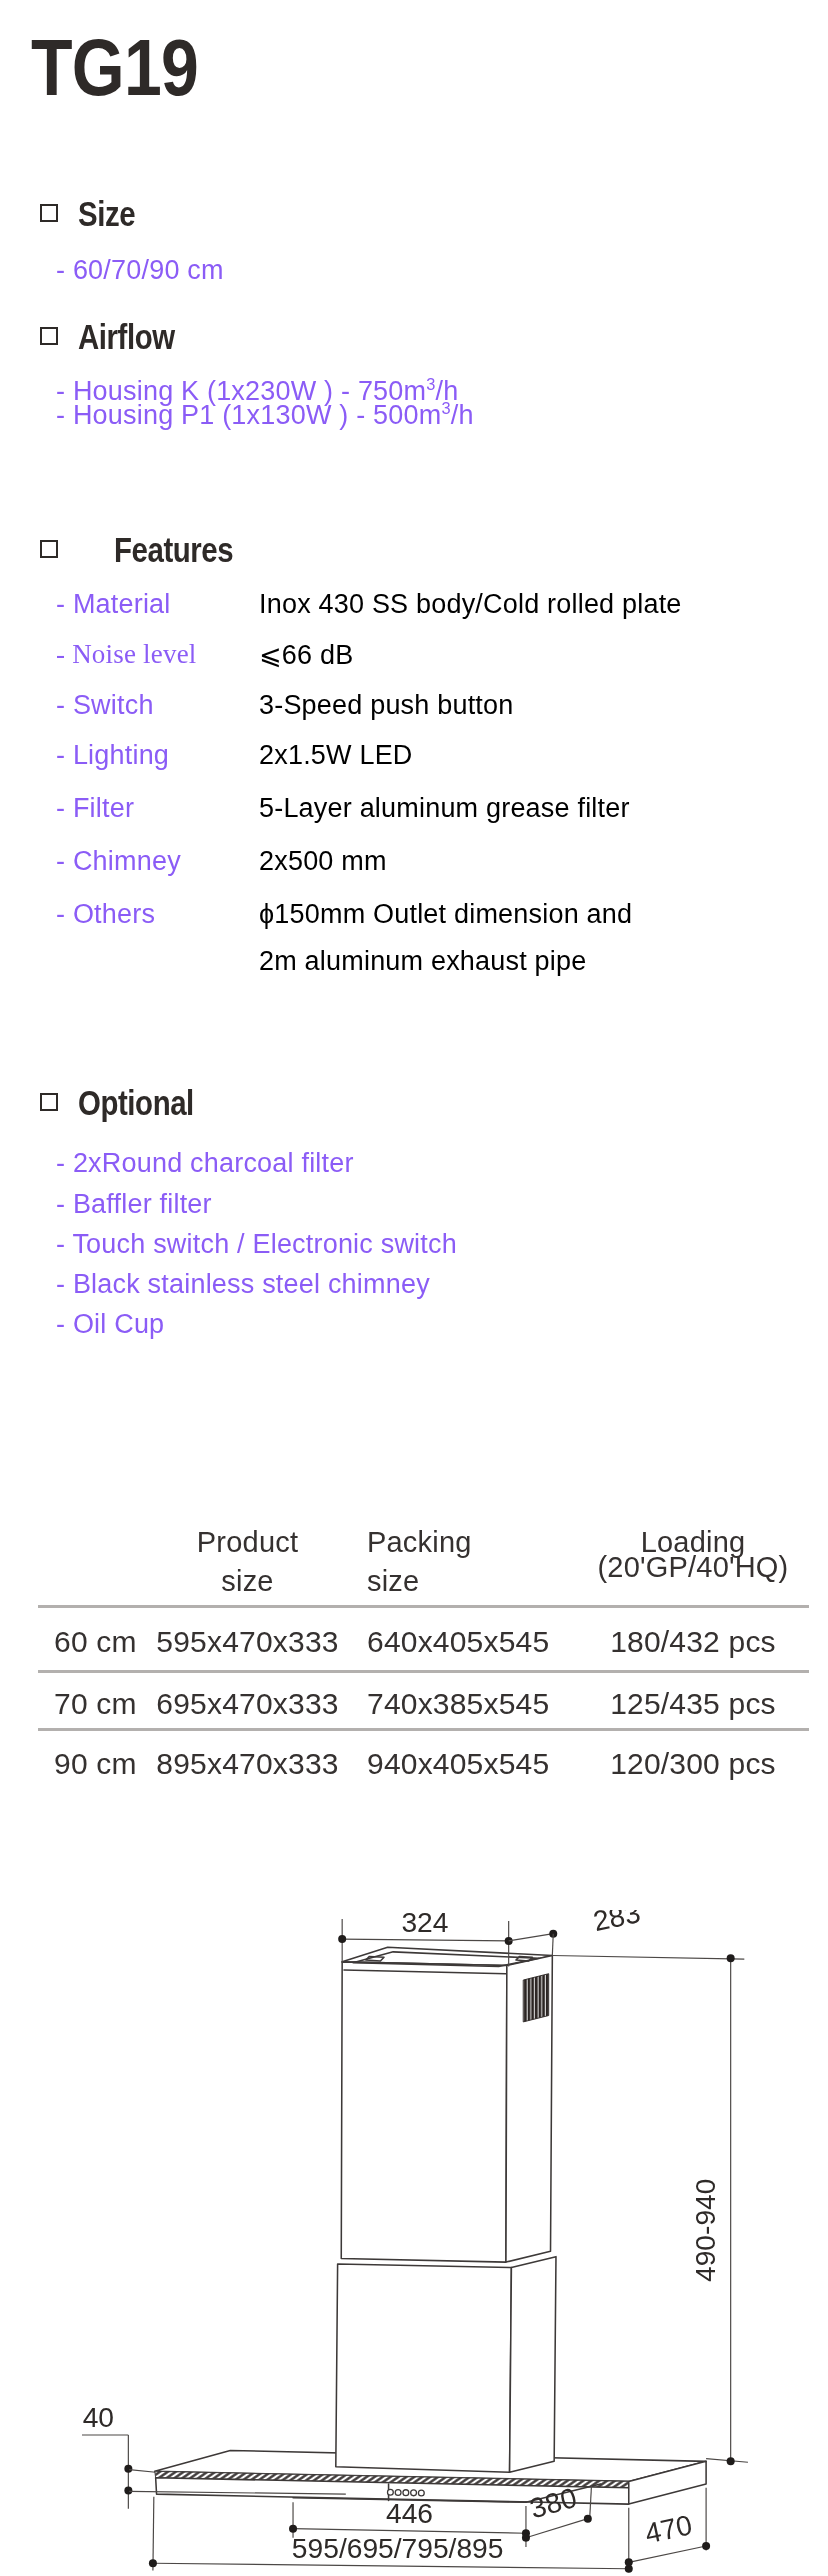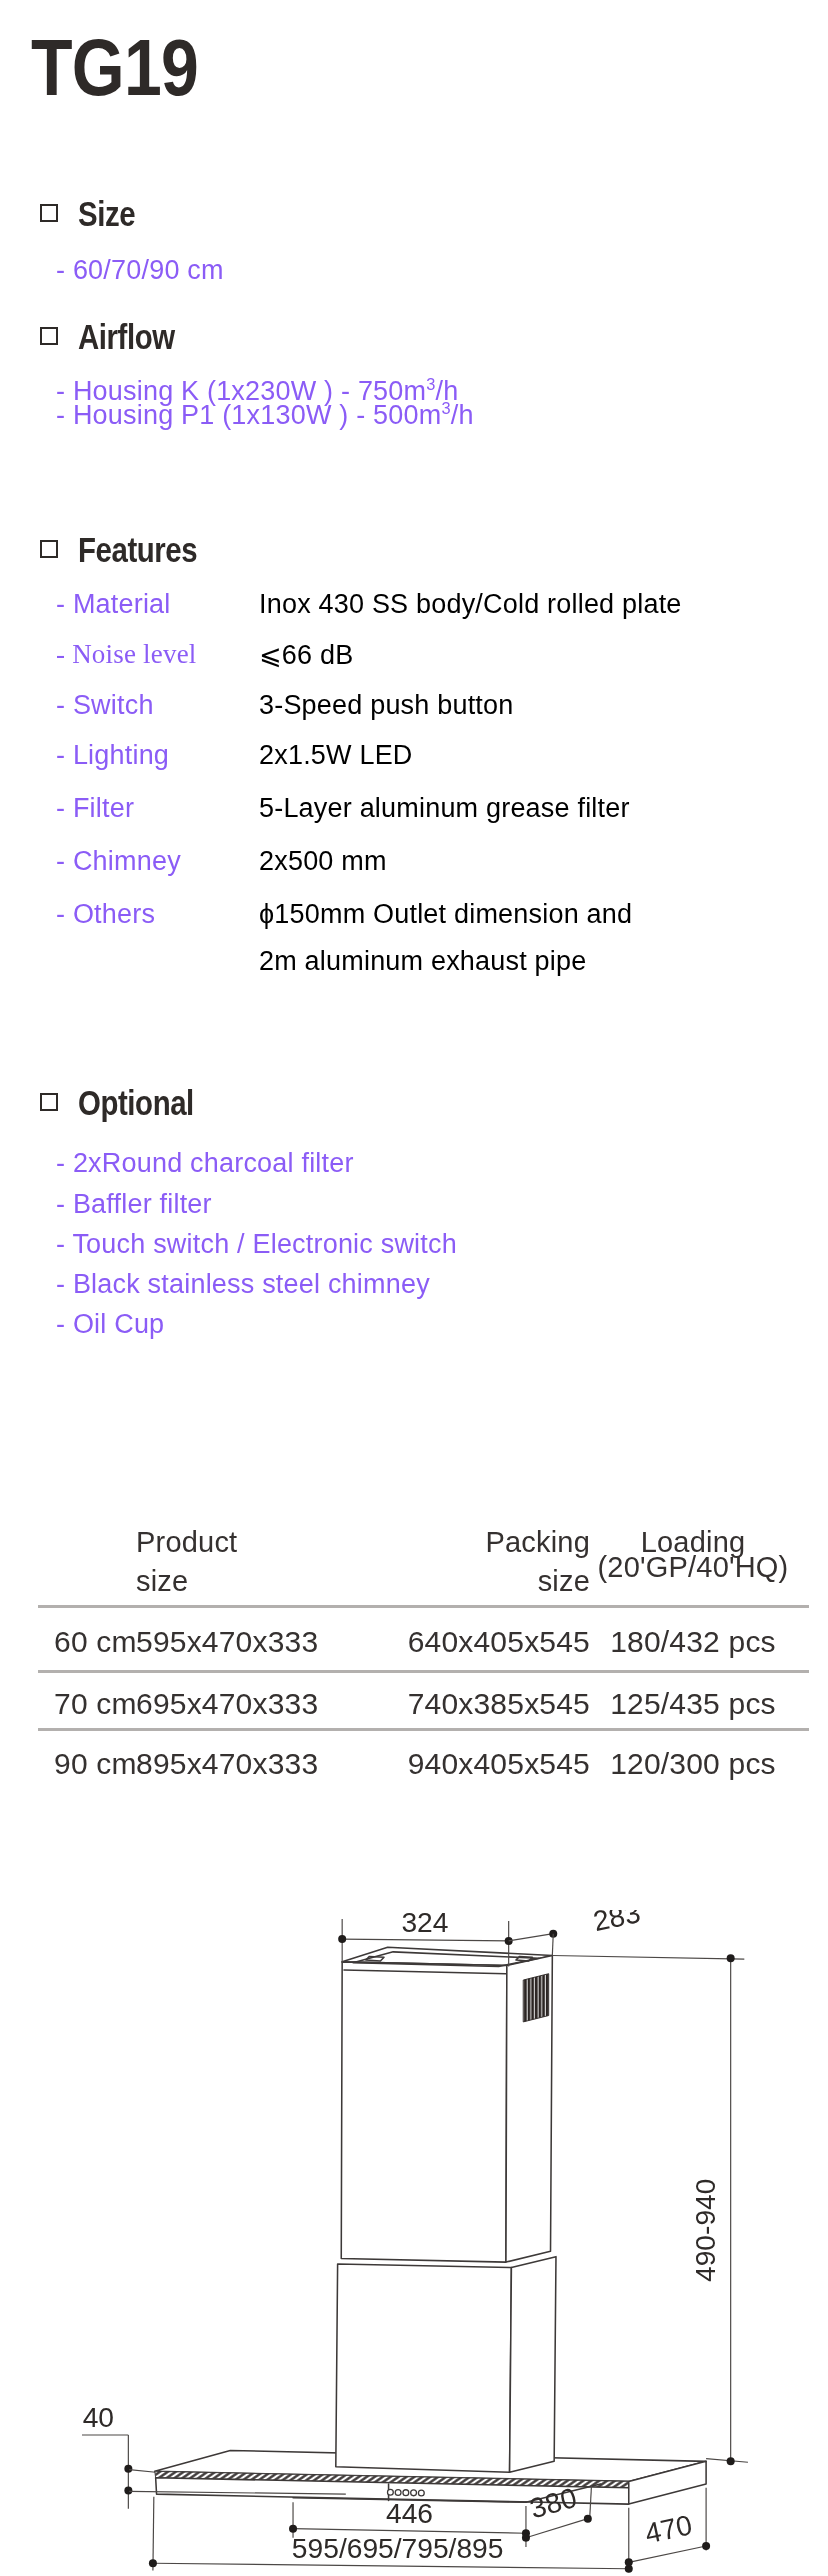--- a/index.html
+++ b/index.html
@@ -11,22 +11,22 @@
   .sq{width:13.6px;height:13.6px;border:2.7px solid #2e2a28;margin-top:9px;flex:none;background:#fff;}
   .shead .txt{margin-left:20px;font-size:35px;font-weight:bold;letter-spacing:-0.5px;
          transform:scaleX(.84);transform-origin:0 0;white-space:nowrap;line-height:1.1;}
   .bline{position:absolute;left:56px;font-size:27px;color:#8b5cf6;white-space:nowrap;letter-spacing:0.2px;}
   .fval{position:absolute;left:259px;font-size:27px;color:#000000;white-space:nowrap;letter-spacing:0.2px;}
   .bline sup,.fval sup{font-size:16.4px;}
   .rule{position:absolute;left:38px;width:771px;height:2.7px;background:#b3b0ae;}
   .cell{position:absolute;font-size:30px;color:#353130;white-space:nowrap;letter-spacing:0.2px;}
   .hcell{position:absolute;font-size:29px;color:#353130;white-space:nowrap;letter-spacing:0.2px;}
   .c0{left:54px;}
-  .c1{left:136px;width:223px;}
-  .c2{left:367px;width:223px;text-align:right;}
+  .c1{left:136px;width:223px;text-align:center;}
+  .c2{left:367px;width:223px;text-align:left;}
   .c3{left:576px;width:234px;text-align:center;}
   .diagram{position:absolute;left:0;top:1910px;}
   svg text{font-family:"Liberation Sans","DejaVu Sans",sans-serif;font-size:31px;fill:#2e2a28;}
   svg .bodyline{fill:none;stroke:#3d3938;stroke-width:1.7;stroke-linejoin:round;stroke-linecap:round;}
   svg .fface{fill:#ffffff;stroke:#3d3938;stroke-width:1.7;stroke-linejoin:round;}
   svg .dim{fill:none;stroke:#4c4846;stroke-width:1.3;}
   svg .dot{fill:#1f1c1b;stroke:none;}
 </style>
 </head>
 <body>
@@ -41,21 +41,21 @@
   </div>
   <div class="bline" style="top:255px;">- 60/70/90 cm</div>
 
   <div class="shead" style="top:318px;">
     <span class="sq"></span>
     <span class="txt">Airflow</span>
   </div>
   <div class="bline" style="top:375px;"><span>- Housing K (1x230W ) - 750m</span><sup>3</sup><span>/h</span></div>
   <div class="bline" style="top:399px;"><span>- Housing P1 (1x130W ) - 500m</span><sup>3</sup><span>/h</span></div>
 
-  <div class="shead" style="top:531px;">
+  <div class="shead" style="top:531px;gap:36px;">
     <span class="sq"></span>
     <span class="txt">Features</span>
   </div>
   <div class="bline" style="top:589px;">- Material</div>
   <div class="fval" style="top:589px;">Inox 430 SS body/Cold rolled plate</div>
   <div class="bline" style="top:639px;font-family:Liberation Serif, serif;">- Noise level</div>
   <div class="fval" style="top:639px;">⩽66 dB</div>
   <div class="bline" style="top:690px;">- Switch</div>
   <div class="fval" style="top:690px;">3-Speed push button</div>
   <div class="bline" style="top:740px;">- Lighting</div>

